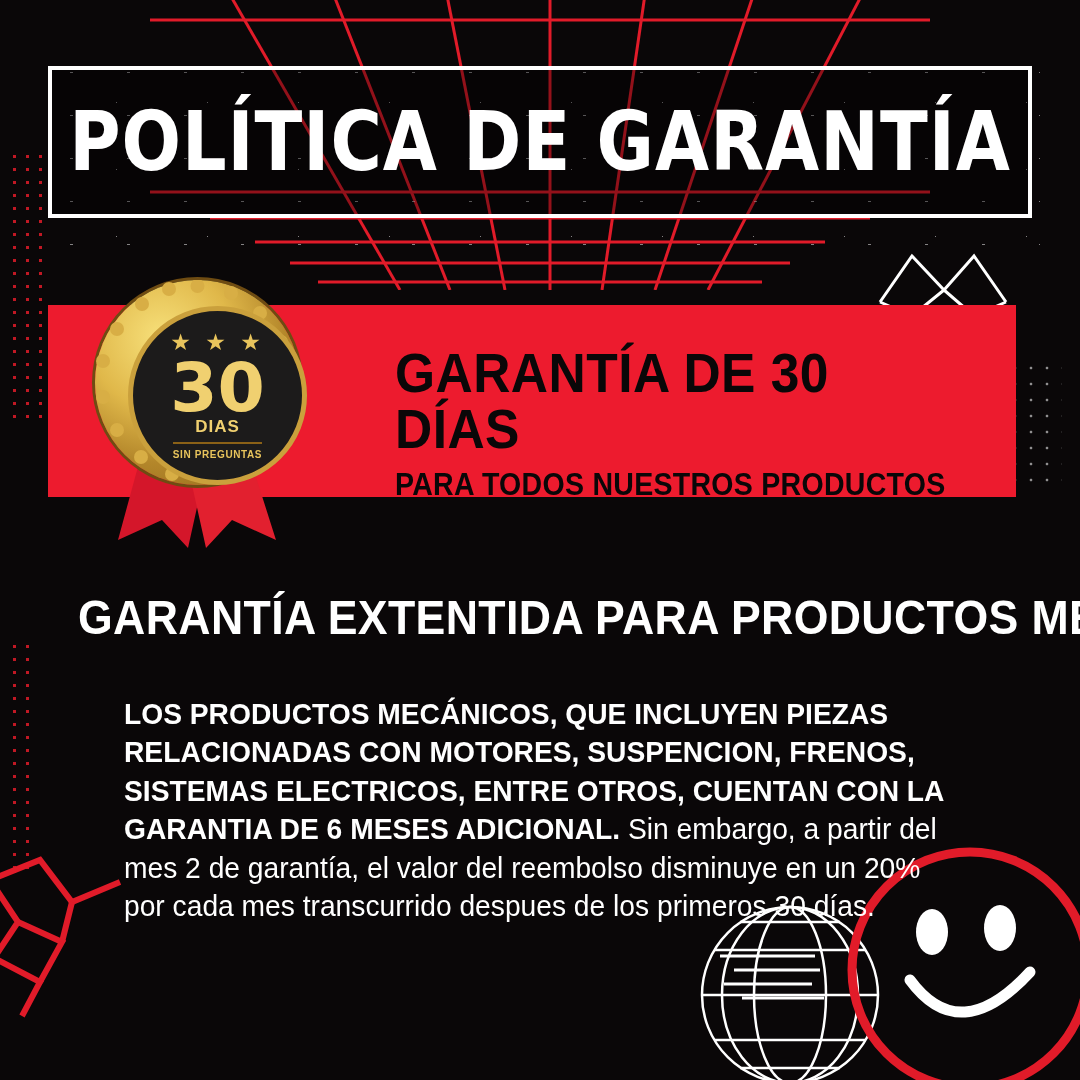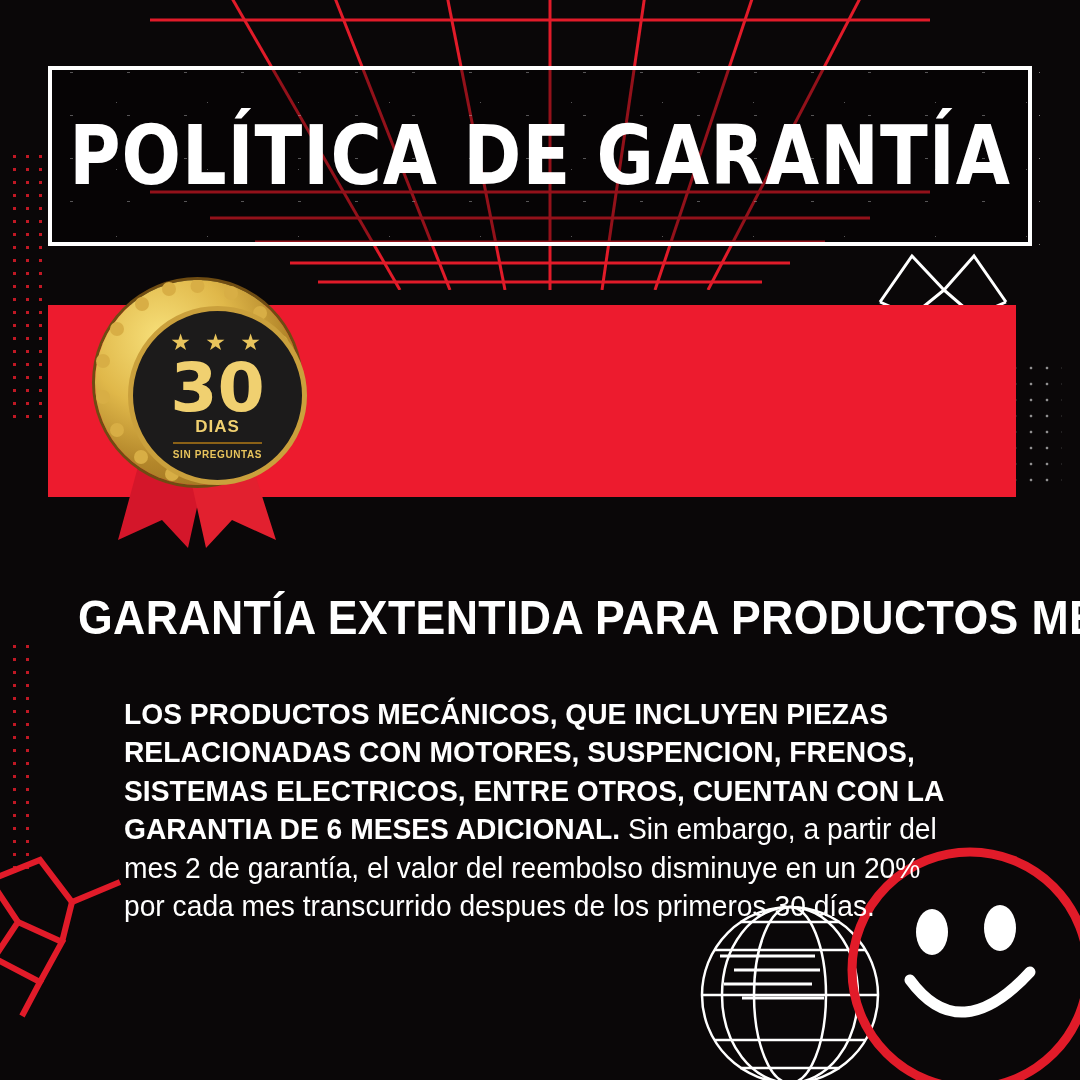--- a/index.html
+++ b/index.html
@@ -121,21 +121,21 @@
     background-position: 3px 11px, 31px 29px;
     opacity: .5;
   }
 
   
   .title-frame {
     position: absolute;
     left: 48px;
     top: 66px;
     width: 984px;
-    height: 180px;
+    height: 152px;
     border: 4px solid #ffffff;
     box-sizing: border-box;
     display: flex;
     align-items: center;
     justify-content: center;
     background: rgba(0,0,0,.35);
   }
   .title-text {
     font-family: "DejaVu Sans", sans-serif;
     font-weight: 700;
@@ -363,20 +363,24 @@
       </svg>
     </div>
   </div>
 
   <div class="title-frame">
     <div class="title-text">POLÍTICA DE GARANTÍA</div>
   </div>
 
   <div class="red-banner"></div>
 
+  <div class="banner-text">
+    <div class="banner-h1">GARANTÍA DE 30 DÍAS</div>
+    <div class="banner-h2">PARA TODOS NUESTROS PRODUCTOS</div>
+  </div>
 
   <div class="badge-wrap">
     <svg width="235" height="280" viewBox="0 0 235 280" style="position:absolute;left:0;top:0;">
       <path d="M62 180 L38 268 L82 248 L108 276 L128 186 Z" fill="#d4162a"></path>
       <path d="M168 180 L196 268 L152 248 L126 276 L106 186 Z" fill="#e2202f"></path>
     </svg>
     <div class="badge-circle">
       <svg width="205" height="205" viewBox="0 0 205 205" style="position:absolute;left:0;top:0;">
         <g fill="#d8ae45">
           <circle cx="102.5" cy="6" r="7"></circle>

